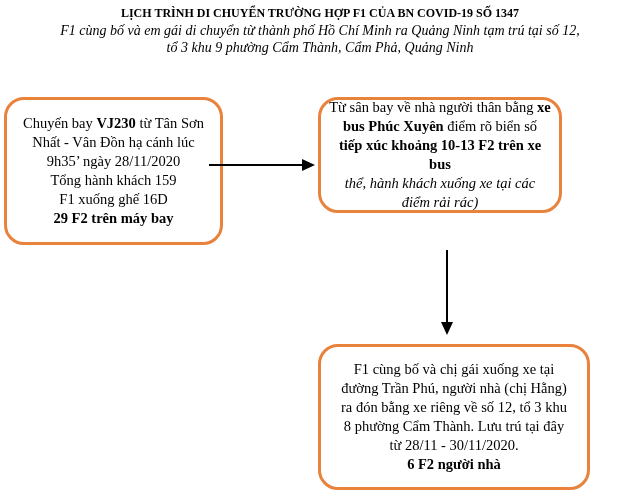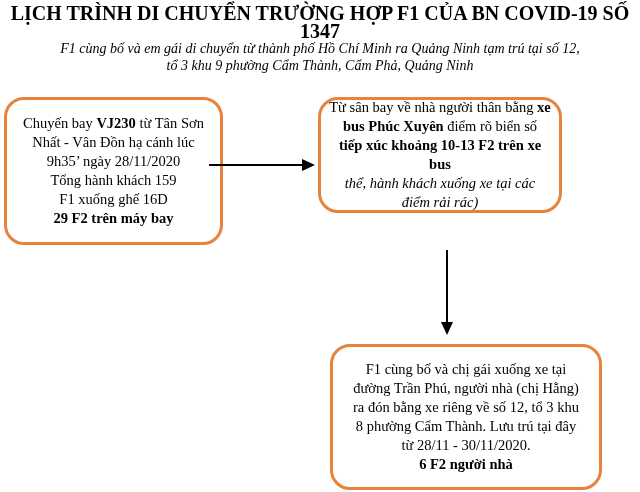--- a/index.html
+++ b/index.html
@@ -16,21 +16,21 @@
     overflow: hidden;
   }
   .header {
     position: absolute;
     top: 4px;
     left: 0;
     width: 100%;
     text-align: center;
   }
   .title {
-    font-size: 20px;
+    font-size: 12px;
     font-weight: bold;
     line-height: 18px;
   }
   .subtitle {
     font-size: 14px;
   }
   .subtitle .tline { line-height: 17px; white-space: nowrap; font-style: italic; }
   .box {
     position: absolute;
     border: 3px solid var(--box-border, #E8823C);
@@ -41,21 +41,21 @@
     align-items: center;
     justify-content: center;
     text-align: center;
     font-size: 14.5px;
   }
   .box .tline { line-height: 19px; white-space: nowrap; }
   .b { font-weight: bold; }
   .i { font-style: italic; }
   .box-flight { left: 4px;   top: 97px;  width: 219px; height: 148px; }
   .box-bus    { left: 318px; top: 97px;  width: 244px; height: 116px; }
-  .box-home   { left: 318px; top: 344px; width: 272px; height: 146px; margin-left: 12px; }
+  .box-home   { left: 318px; top: 344px; width: 272px; height: 146px; }
   .arrow { position: absolute; color: var(--arrow, #000); display: block; }
   .arrow-h { left: 207px; top: 155px; }
   .arrow-v { left: 437px; top: 248px; }
 </style>
 </head>
 <body>
 
 <div class="canvas">
 
   <div class="header">

